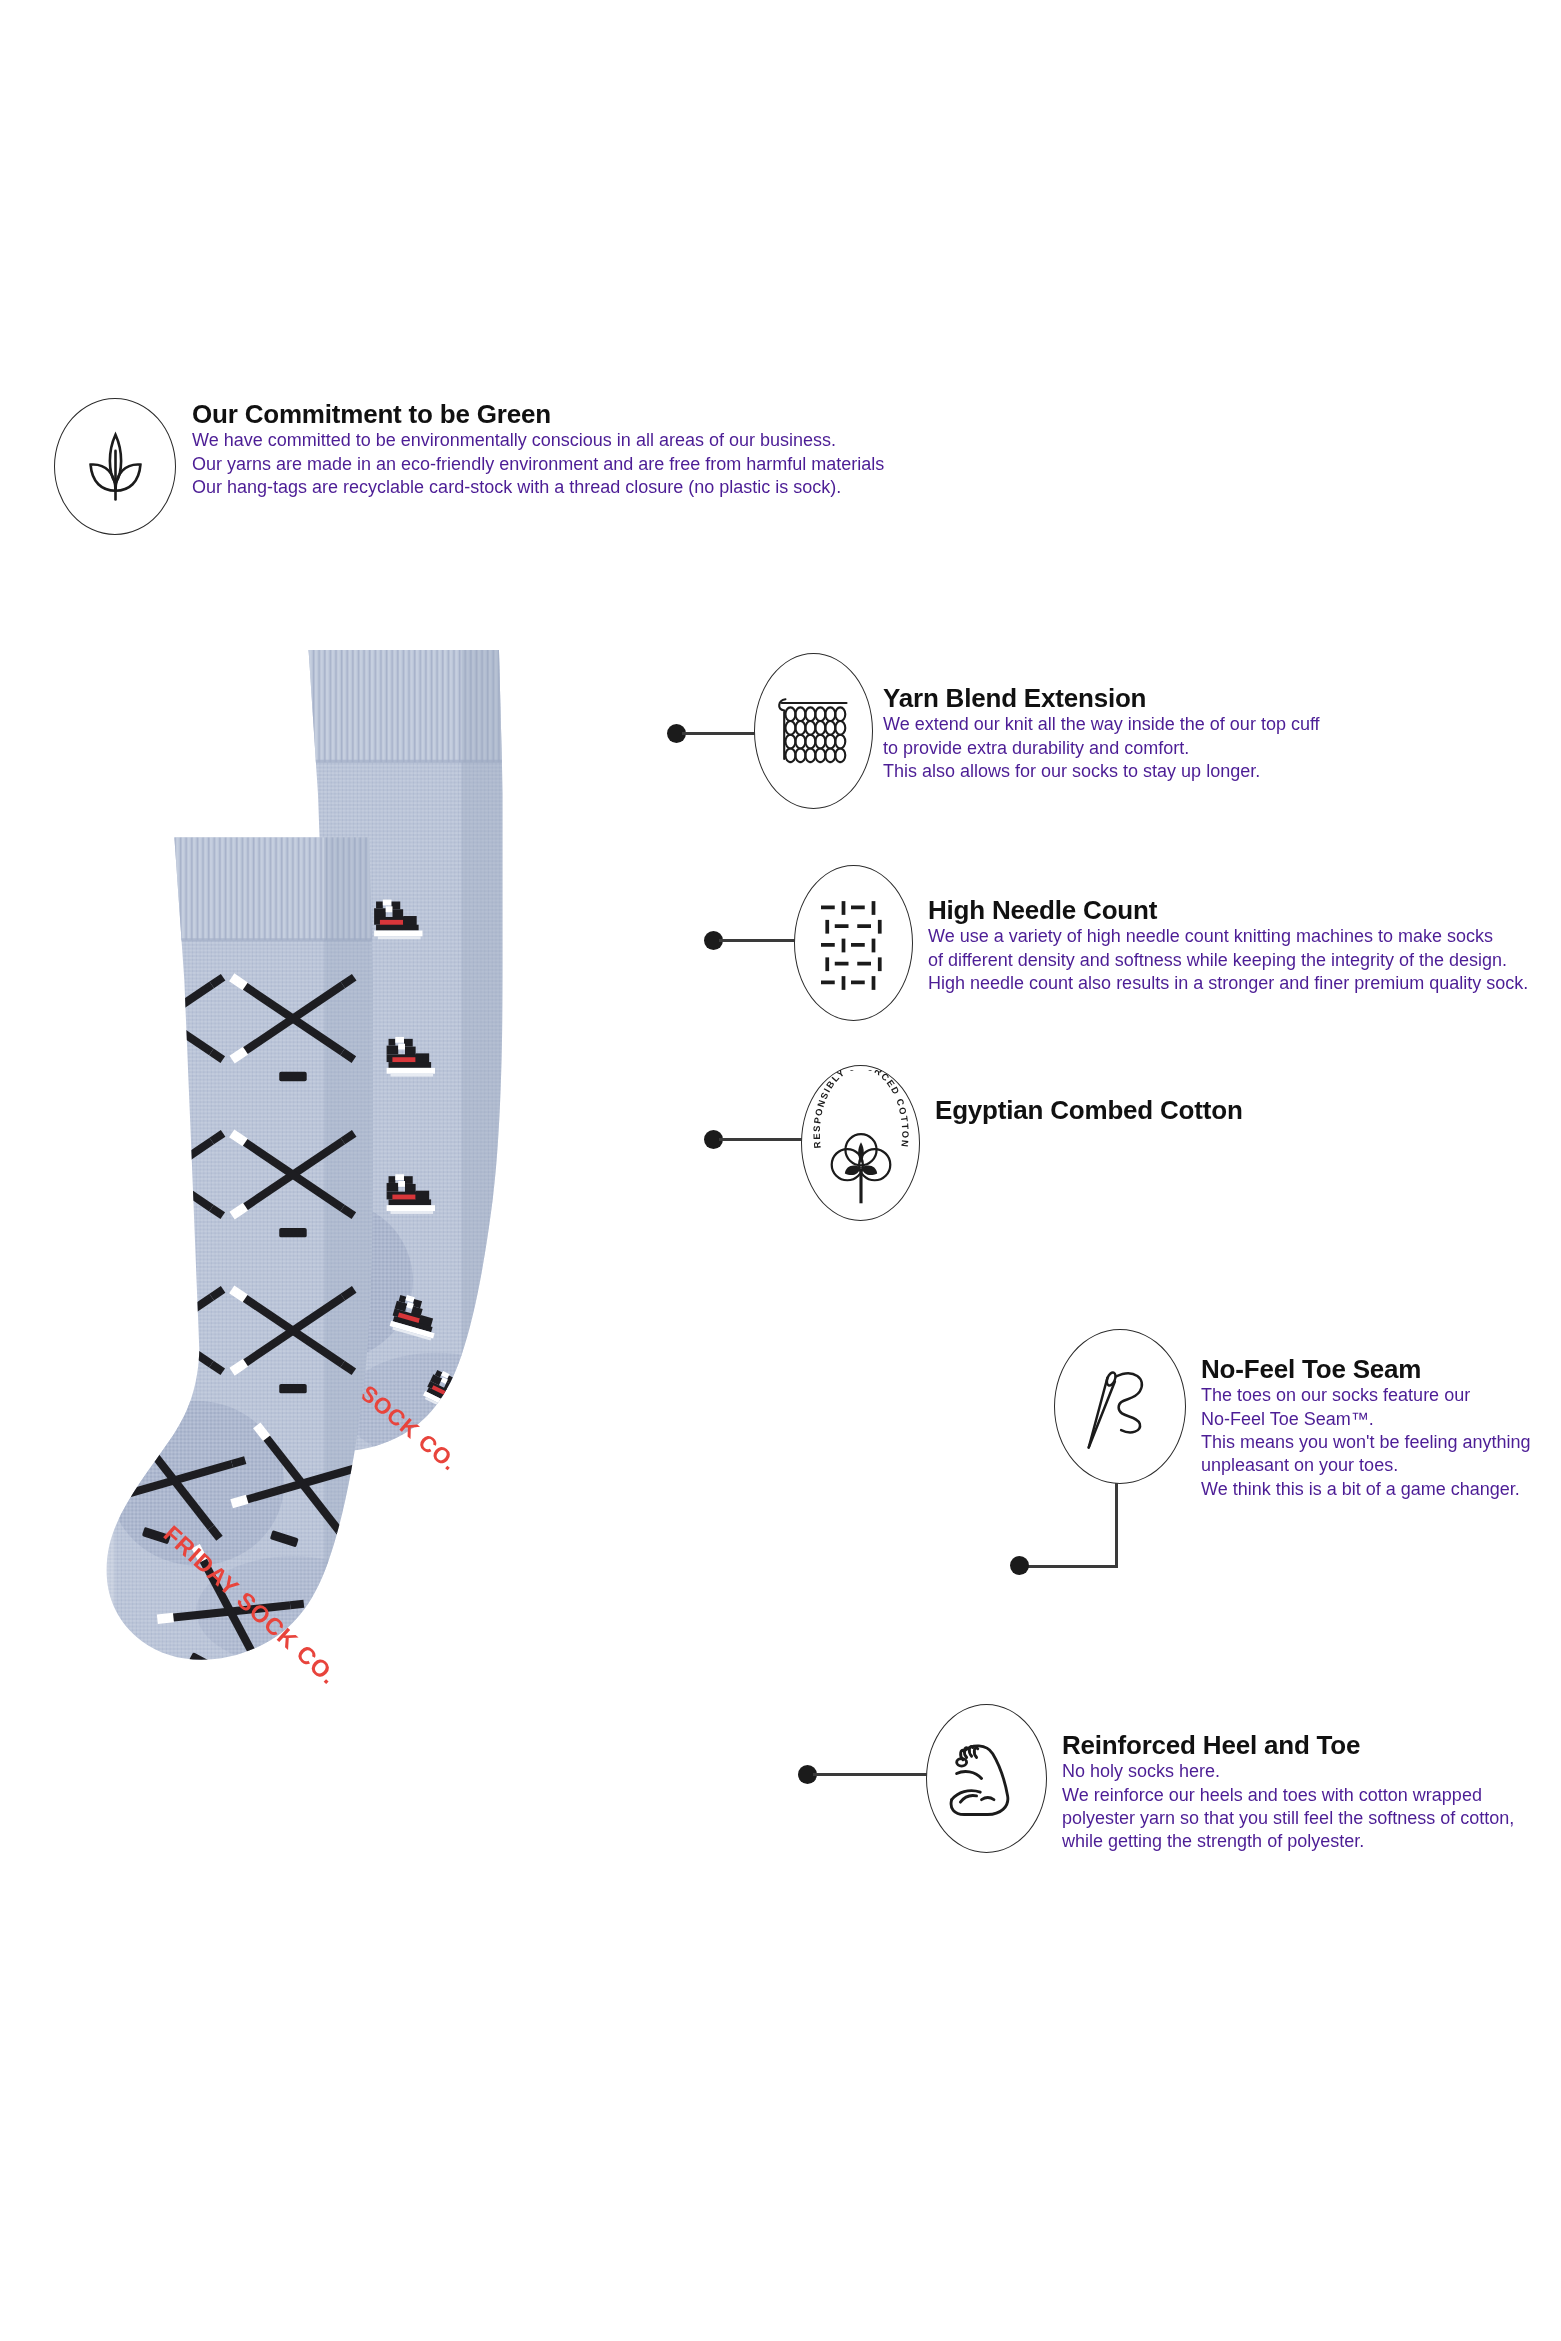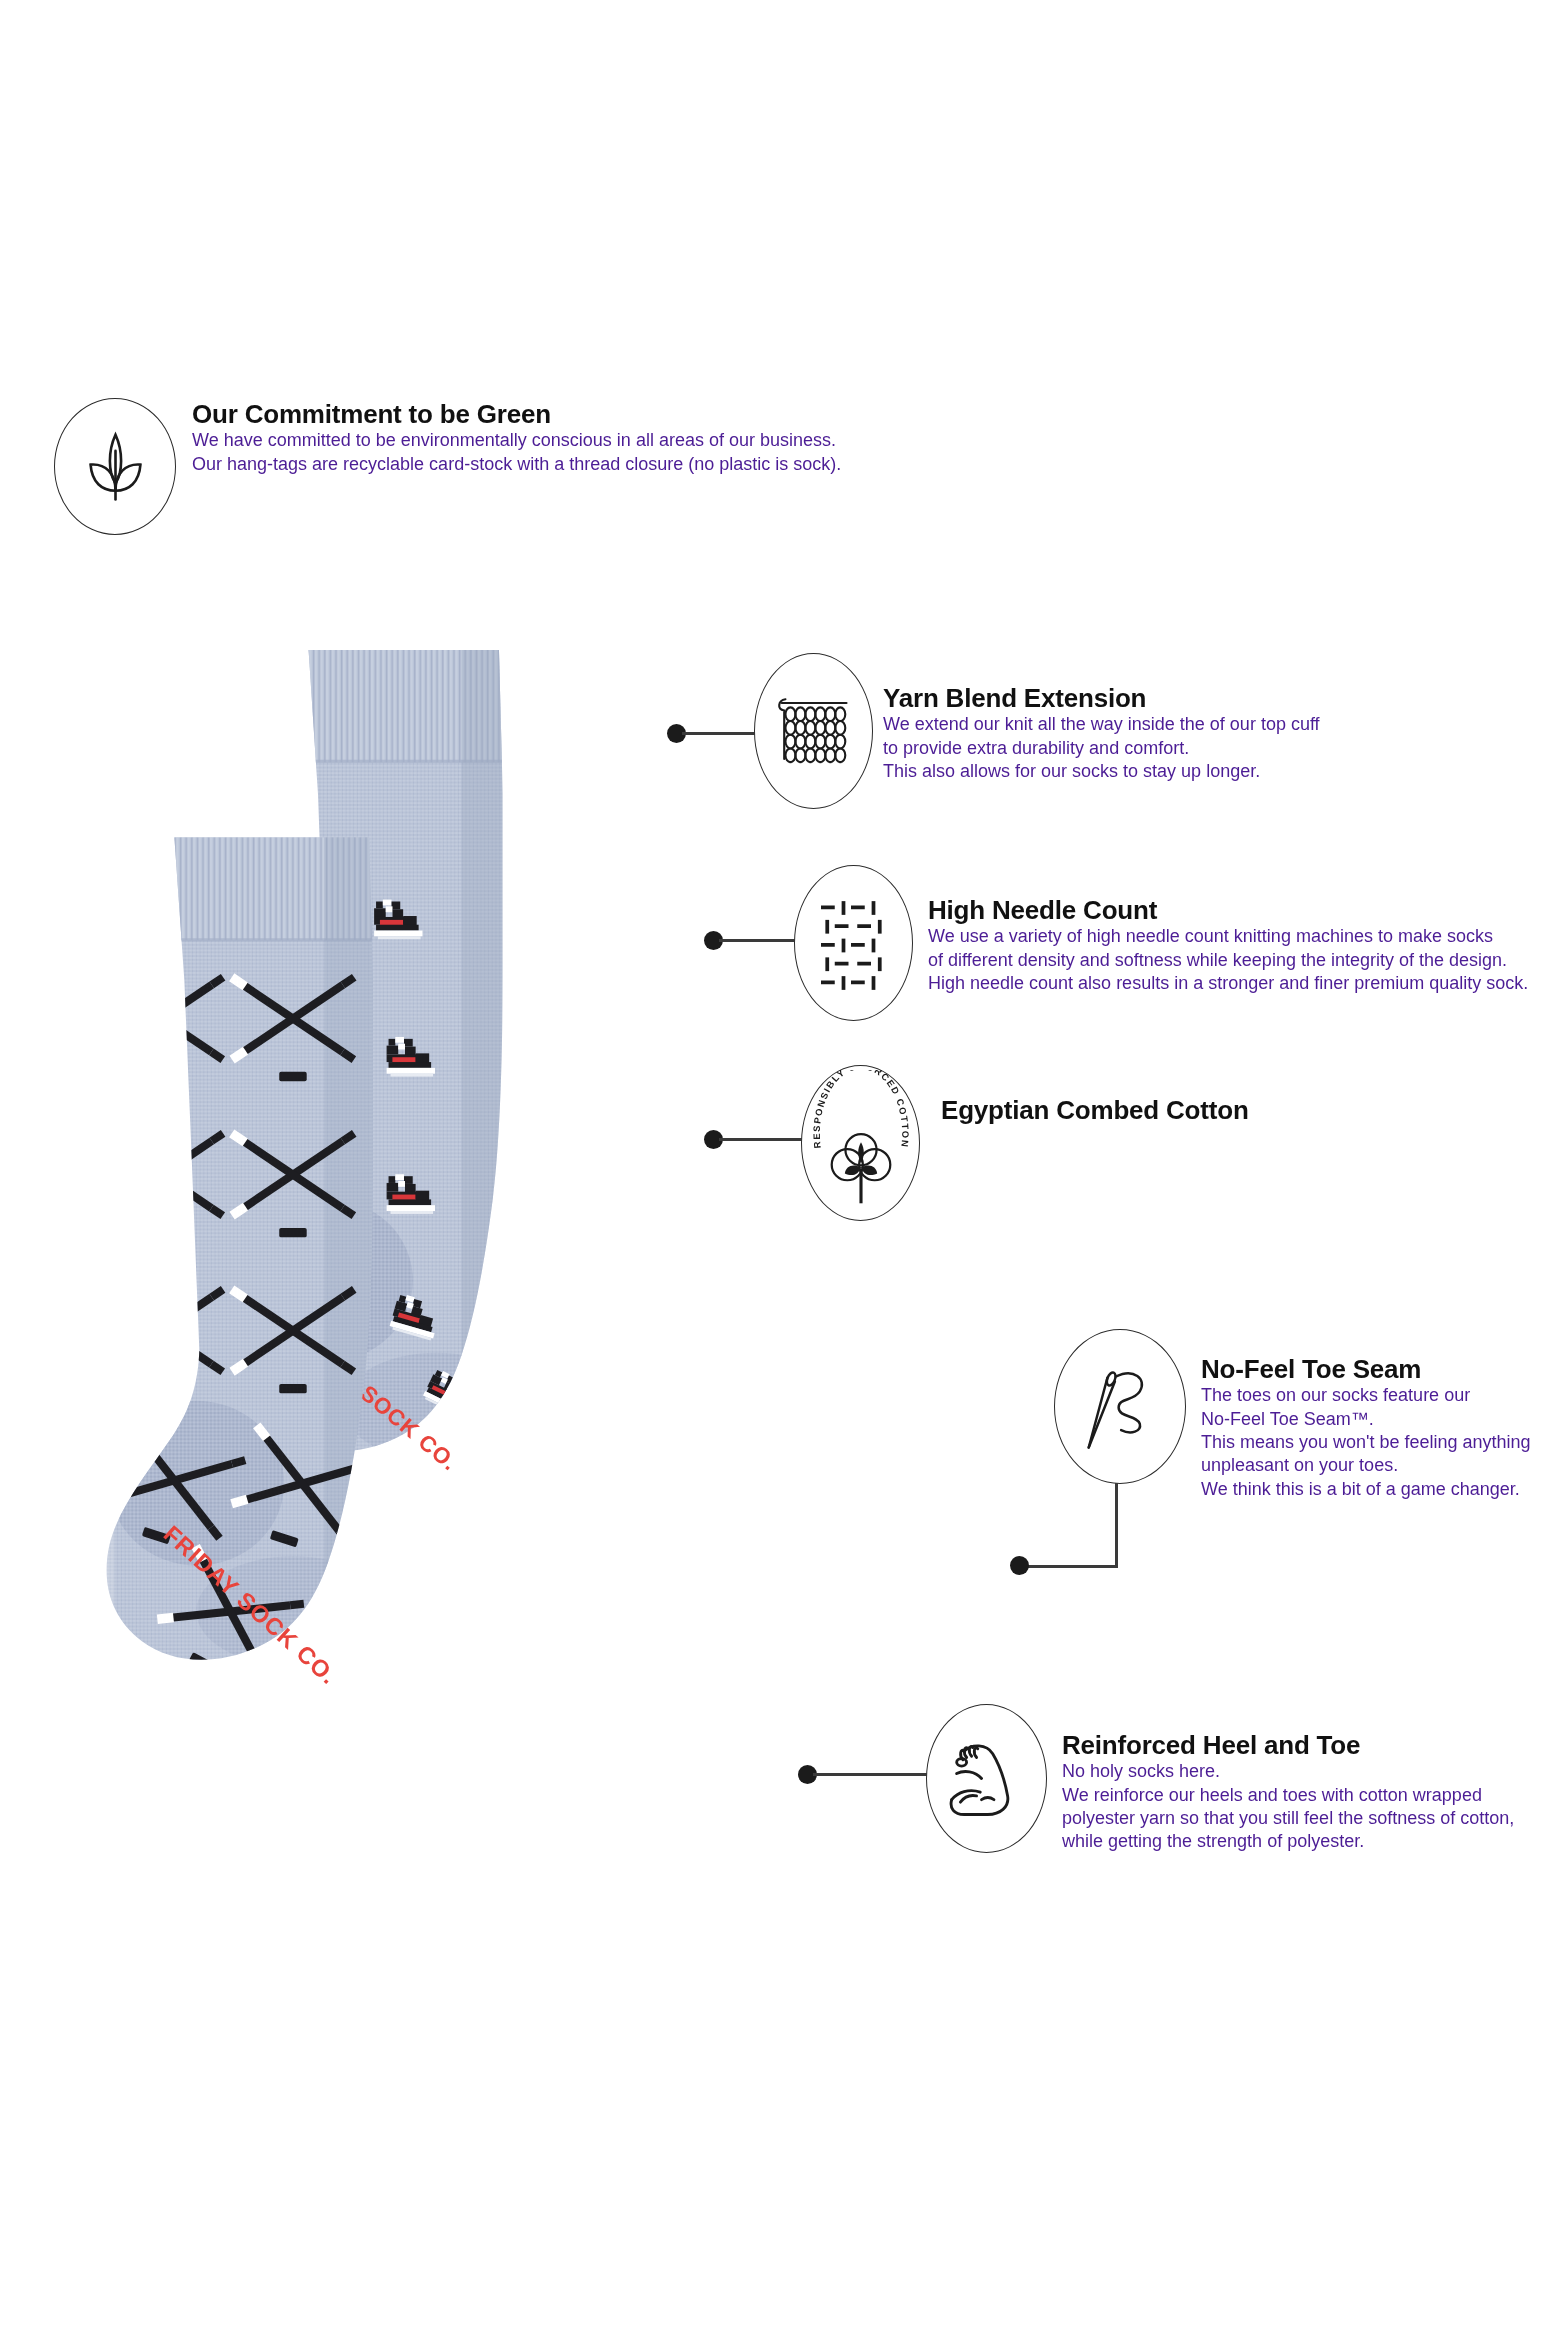--- a/index.html
+++ b/index.html
@@ -196,20 +196,21 @@
           <path d="M60,104 C38,104 22,90 20,62 C44,60 60,76 60,104 Z"></path>
           <path d="M60,104 C82,104 98,90 100,62 C76,60 60,76 60,104 Z"></path>
           <path d="M60,92 C48,74 48,40 60,14 C72,40 72,74 60,92 Z"></path>
         </g>
       </svg>
     </div>
     <div class="ftext" style="margin-left:16px;">
       <div class="ftitle green-title">Our Commitment to be Green</div>
       <div class="fbody">
         <div>We have committed to be environmentally conscious in all areas of our business.</div>
+        <div>Our yarns are made in an eco-friendly environment and are free from harmful materials</div>
         <div>Our hang-tags are recyclable card-stock with a thread closure (no plastic is sock).</div>
       </div>
     </div>
   </div>
 
   <div class="conn" style="left:667px; top:724px; width:100px; height:19px;">
     <div class="dot" style="left:0; top:0;"></div>
     <div class="hline" style="left:15px; top:8px; width:89px;"></div>
   </div>
   <div class="feature" style="left:754px; top:653px;">
@@ -315,21 +316,21 @@
           <circle cx="88" cy="128" r="25"></circle>
           <circle cx="66" cy="152" r="25"></circle>
           <circle cx="110" cy="152" r="25"></circle>
         </g>
         <path d="M88,160 L88,214" stroke="#1b1b1b" stroke-width="5" fill="none"></path>
         <path d="M88,156 C74,150 64,154 62,166 C74,172 84,168 88,156 Z" fill="#1b1b1b"></path>
         <path d="M88,156 C102,150 112,154 114,166 C102,172 92,168 88,156 Z" fill="#1b1b1b"></path>
         <path d="M88,150 C82,138 82,126 88,116 C94,126 94,138 88,150 Z" fill="#1b1b1b"></path>
       </svg>
     </div>
-    <div class="ftext" style="margin-left:21px; padding-top:30px;">
+    <div class="ftext" style="margin-left:15px; padding-top:30px;">
       <div class="ftitle">Egyptian Combed Cotton</div>
     </div>
   </div>
 
   <div class="conn" style="left:1005px; top:1474px; width:125px; height:112px;">
     <div class="vline" style="left:110px; top:0; height:94px;"></div>
     <div class="hline" style="left:15px; top:91px; width:97px;"></div>
     <div class="dot" style="left:5px; top:82px;"></div>
   </div>
   <div class="feature" style="left:1054px; top:1329px;">

